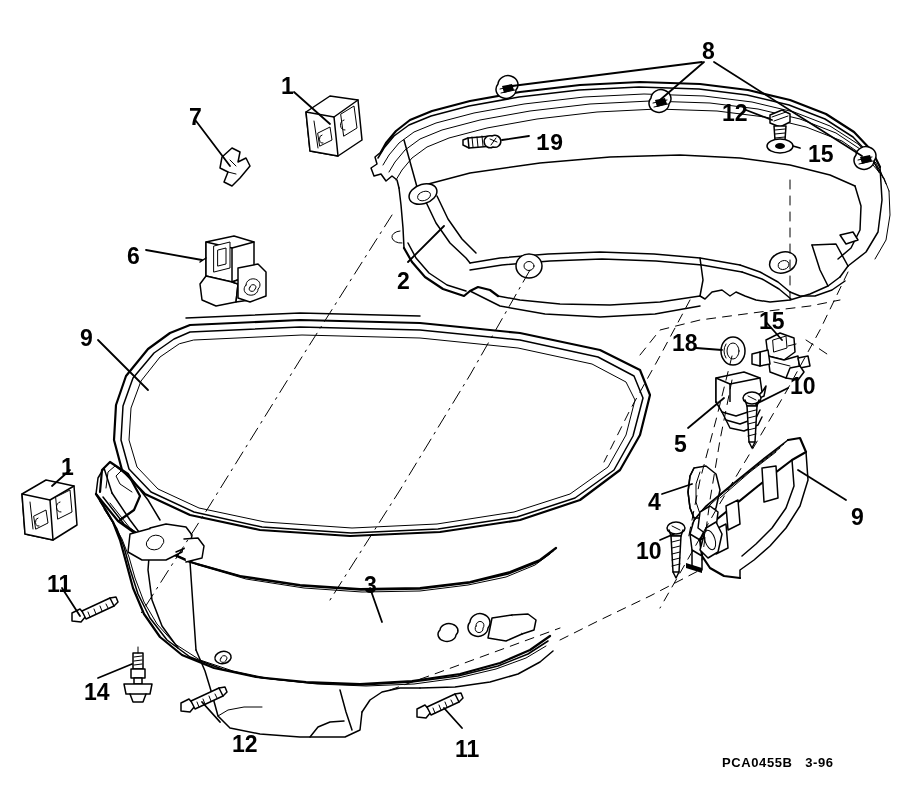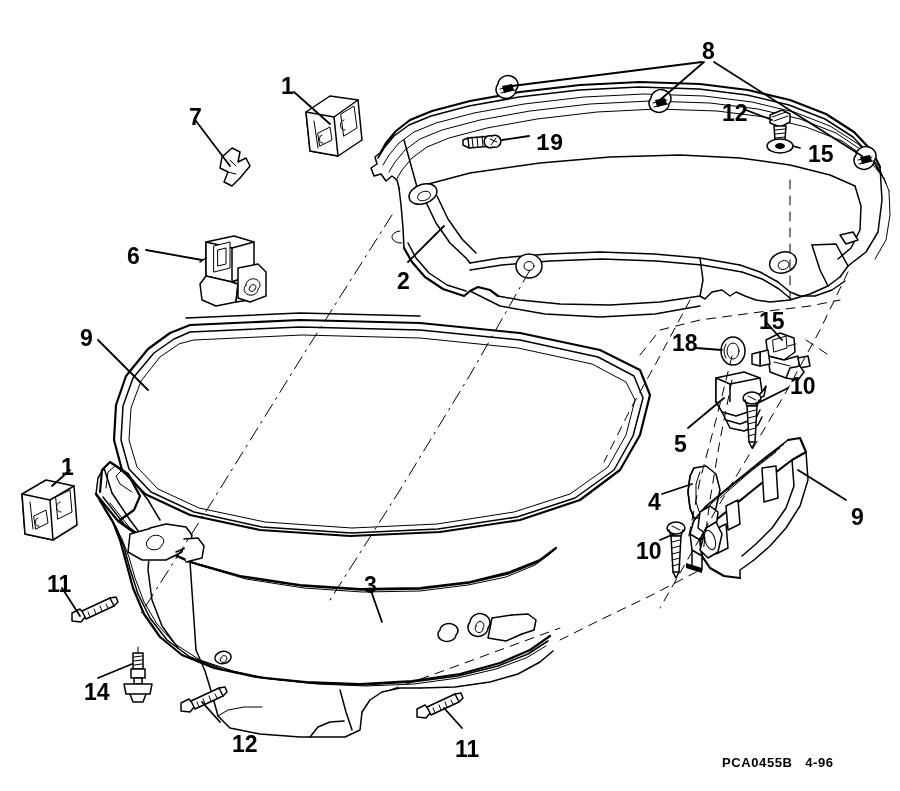--- a/index.html
+++ b/index.html
@@ -392,15 +392,15 @@
   <div class="callout" style="left:648px;top:491px;">4</div>
   <div class="callout" style="left:851px;top:506px;">9</div>
   <div class="callout" style="left:61px;top:456px;">1</div>
   <div class="callout" style="left:636px;top:540px;">10</div>
   <div class="callout" style="left:47px;top:573px;">11</div>
   <div class="callout" style="left:364px;top:574px;">3</div>
   <div class="callout" style="left:84px;top:681px;">14</div>
   <div class="callout" style="left:213px;top:733px;margin-left:19px;">12</div>
   <div class="callout" style="left:455px;top:738px;">11</div>
 
-  <div id="footer-code" style="left:722px;top:755px;">PCA0455B   4-96</div>
+  <div id="footer-code" style="left:722px;top:755px;">PCA0455B   3-96</div>
 
 </div>
 
 </body></html>

